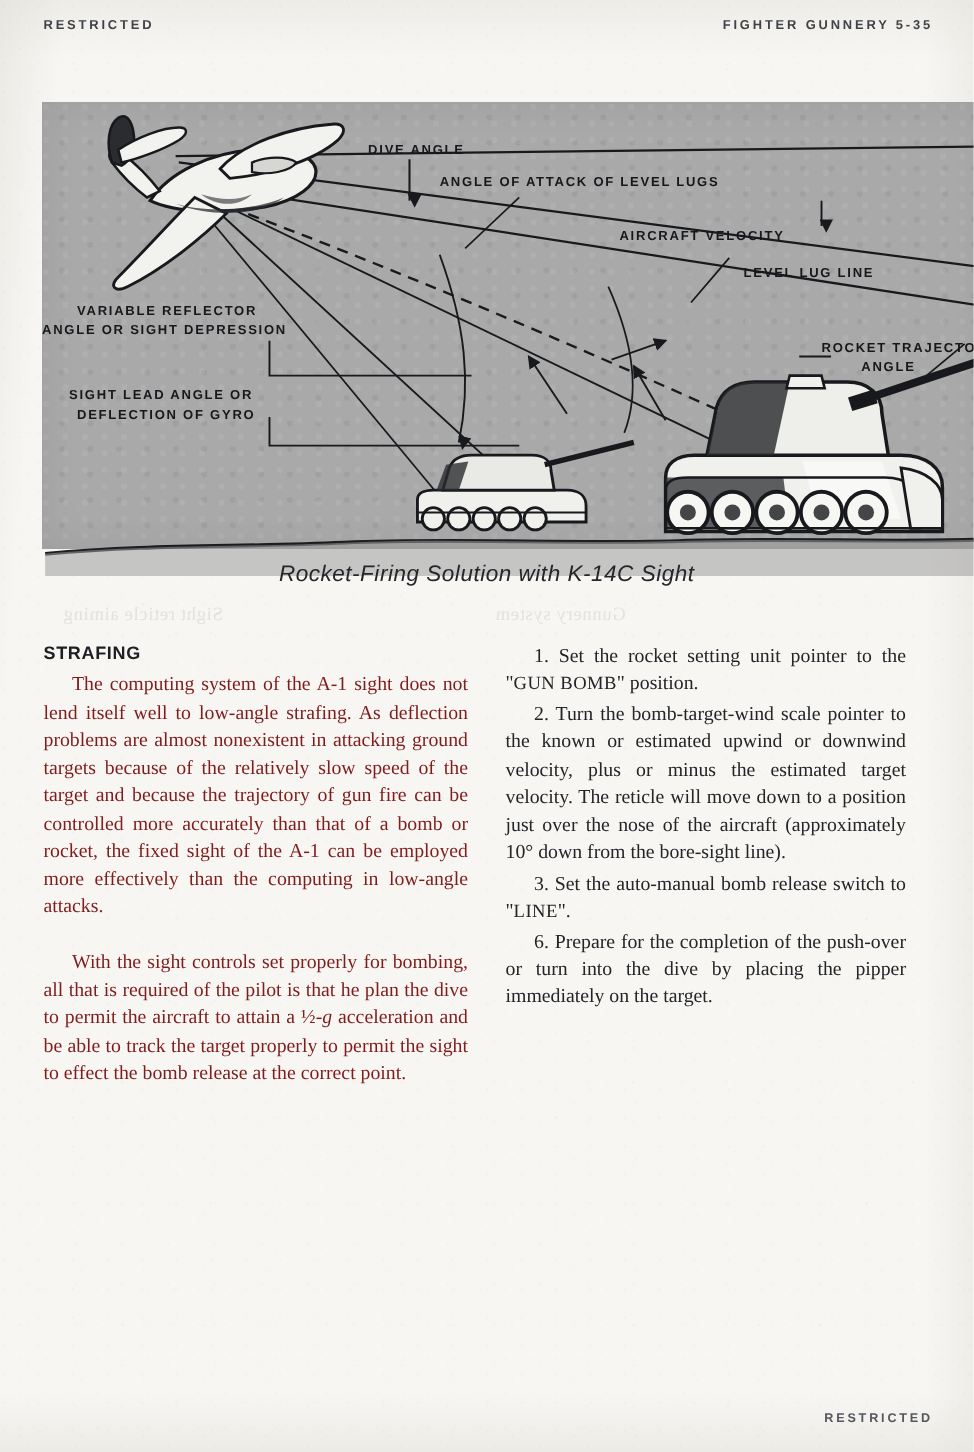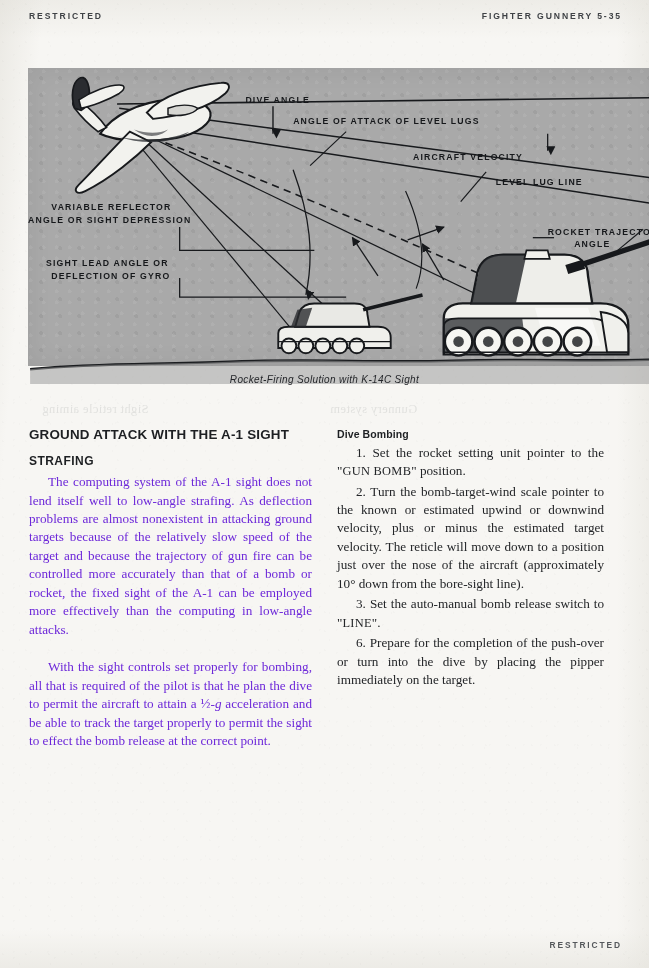--- a/index.html
+++ b/index.html
@@ -83,21 +83,21 @@
     box-shadow: inset 0 0 26px rgba(0,0,0,.07);
   }
   .fig-svg { position: absolute; inset: 0; }
   .caption {
     position: absolute;
     top: 374px;
     left: 0; right: 0;
     text-align: center;
     font-family: "Liberation Sans", sans-serif;
     font-style: italic;
-    font-size: 10px;
+    font-size: 15px;
     letter-spacing: .35px;
     color: #24262a;
   }
 
   
   .columns {
     position: absolute;
     top: 428px;
     left: 29px;
     width: 592px;
@@ -133,21 +133,21 @@
     margin: 0 0 3px 0;
     line-height: 1.2;
   }
   .spacer-bombing { height: 17px; }
 
   p.body {
     margin: 0 0 2px 0;
     font-family: "Liberation Serif", serif;
     font-size: 13.2px;
     line-height: 18.45px;
-    color: #6d28d9;
+    color: #7f1d1d;
     text-align: justify;
     text-indent: 19px;
     -webkit-hyphens: none;
     hyphens: none;
   }
   p.item {
     margin: 0 16px 2px 0;
     font-family: "Liberation Serif", serif;
     font-size: 13.2px;
     line-height: 18.45px;
@@ -311,29 +311,27 @@
 </div>
 
 <div class="caption">Rocket-Firing Solution with K-14C Sight</div>
 
 <div class="ghost" style="left:42px; top:402px;">Sight reticle aiming</div>
 <div class="ghost" style="left:330px; top:402px;">Gunnery system</div>
 
 <div class="columns">
 
   <div class="col">
-    <h1 class="sec">GROUND ATTACK WITH THE A-1 SIGHT</h1>
     <h2 class="sub">STRAFING</h2>
     <p class="body">The computing system of the A-1 sight does not lend itself well to low-angle strafing. As deflection problems are almost nonexistent in attacking ground targets because of the relatively slow speed of the target and because the trajectory of gun fire can be controlled more accurately than that of a bomb or rocket, the fixed sight of the A-1 can be employed more effectively than the computing in low-angle attacks.</p>
     <div class="spacer-bombing"></div>
     <p class="body"><span>With the sight controls set properly for bombing, all that is required of the pilot is that he plan the dive to permit the aircraft to attain a </span><span>½-</span><span class="ital">g</span><span> acceleration and be able to track the target properly to permit the sight to effect the bomb release at the correct point.</span></p>
   </div>
 
   <div class="col">
-    <h2 class="subcap">Dive Bombing</h2>
     <p class="item"><span>1.  Set the rocket setting unit pointer to the "</span><span class="sc">GUN BOMB</span><span>" position.</span></p>
     <p class="item">2.  Turn the bomb-target-wind scale pointer to the known or estimated upwind or downwind velocity, plus or minus the estimated target velocity. The reticle will move down to a position just over the nose of the aircraft (approximately 10° down from the bore-sight line).</p>
     <p class="item"><span>3.  Set the auto-manual bomb release switch to "</span><span class="sc">LINE</span><span>".</span></p>
     <p class="item">6.  Prepare for the completion of the push-over or turn into the dive by placing the pipper immediately on the target.</p>
   </div>
 
 </div>
 
 <div class="footer-right">RESTRICTED</div>
 

